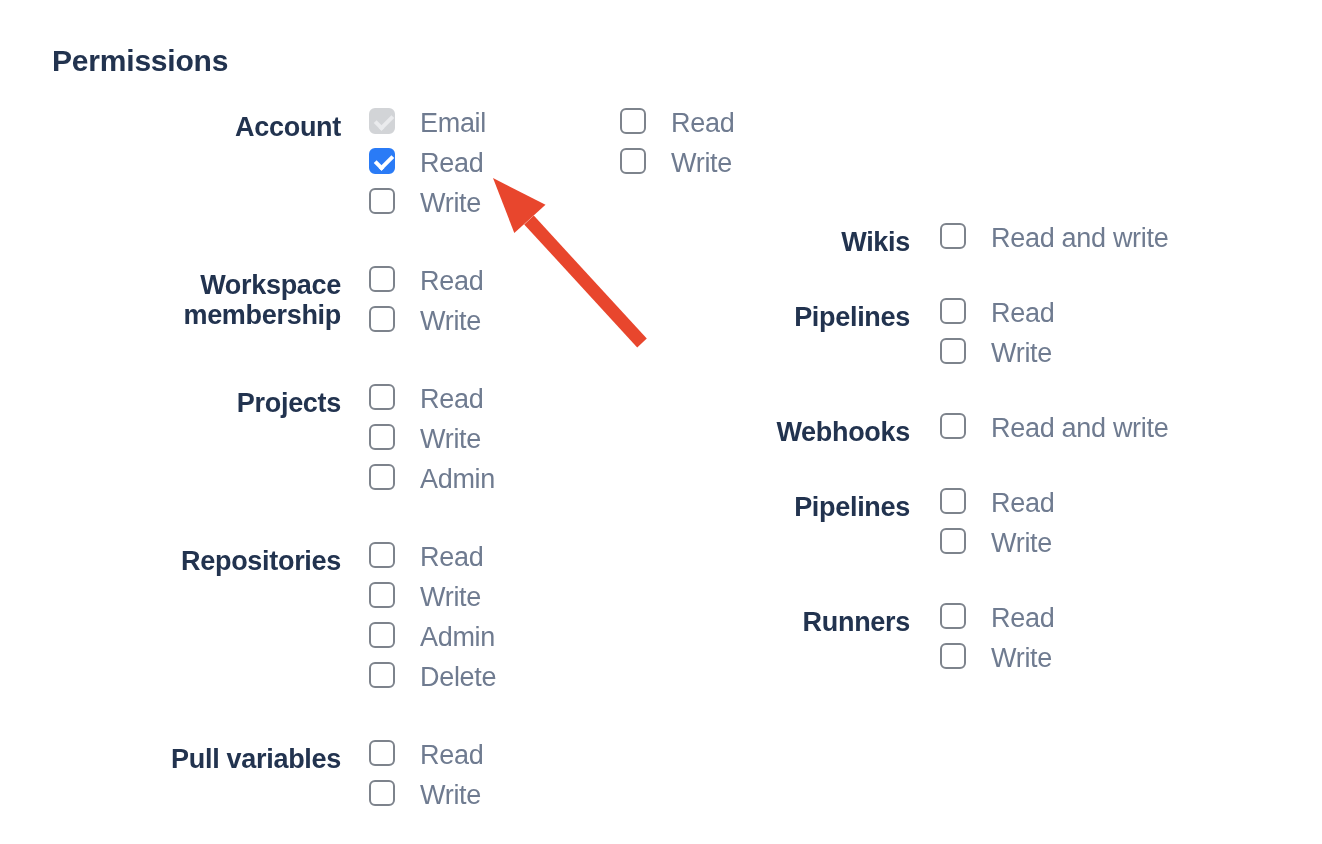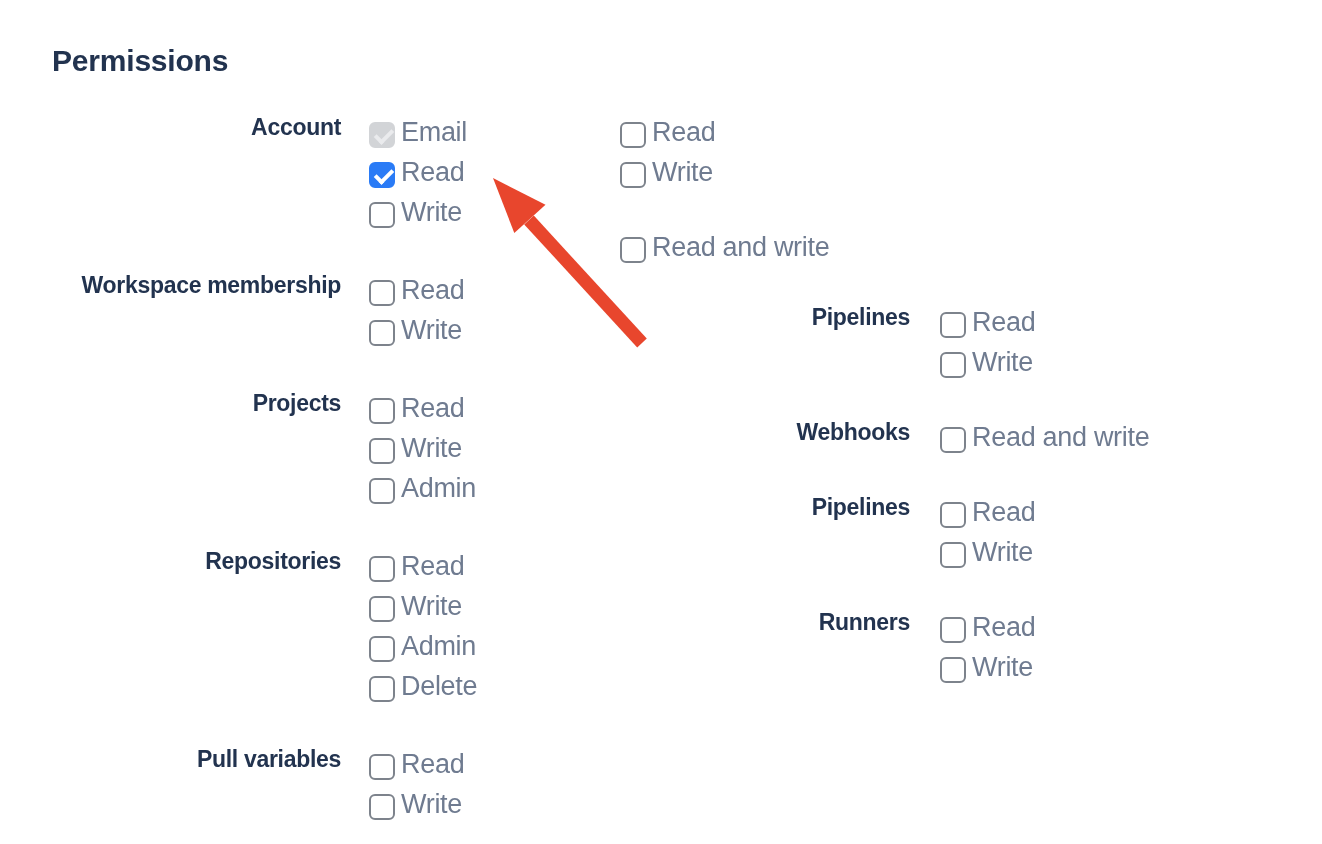--- a/index.html
+++ b/index.html
@@ -28,35 +28,35 @@
   .section {
     display: grid;
     grid-template-columns: 290px auto;
     column-gap: 28px;
     margin-bottom: 38px;
   }
   .perm-col.right .section { column-gap: 30px; margin-bottom: 35px; }
 
   .section-label {
     text-align: right;
-    font-size: 23px;
+    font-size: 27px;
     font-weight: bold;
     letter-spacing: -0.3px;
     line-height: 30px;
     padding-top: 4px;
     color: #22334f;
   }
 
   .options { display: flex; flex-direction: column; }
 
   .row {
     display: flex;
-    align-items: flex-end;
+    align-items: flex-start;
     height: 40px;
-    gap: 6px;
+    gap: 25px;
     cursor: pointer;
   }
 
   .cb {
     position: relative;
     flex: 0 0 auto;
     width: 26px; height: 26px;
     border: 2px solid #7d838c;
     border-radius: 6px;
     background: #ffffff;
@@ -204,20 +204,21 @@
           <span class="opt-label">Read</span>
         </label>
         <label class="row">
           <span class="cb" data-state="unchecked"></span>
           <span class="opt-label">Write</span>
         </label>
       </div>
     </div>
 
     <div class="section">
+      <div class="section-label">Wikis</div>
       <div class="options">
         <label class="row">
           <span class="cb" data-state="unchecked"></span>
           <span class="opt-label">Read and write</span>
         </label>
       </div>
     </div>
 
     <div class="section">
       <div class="section-label">Pipelines</div>

